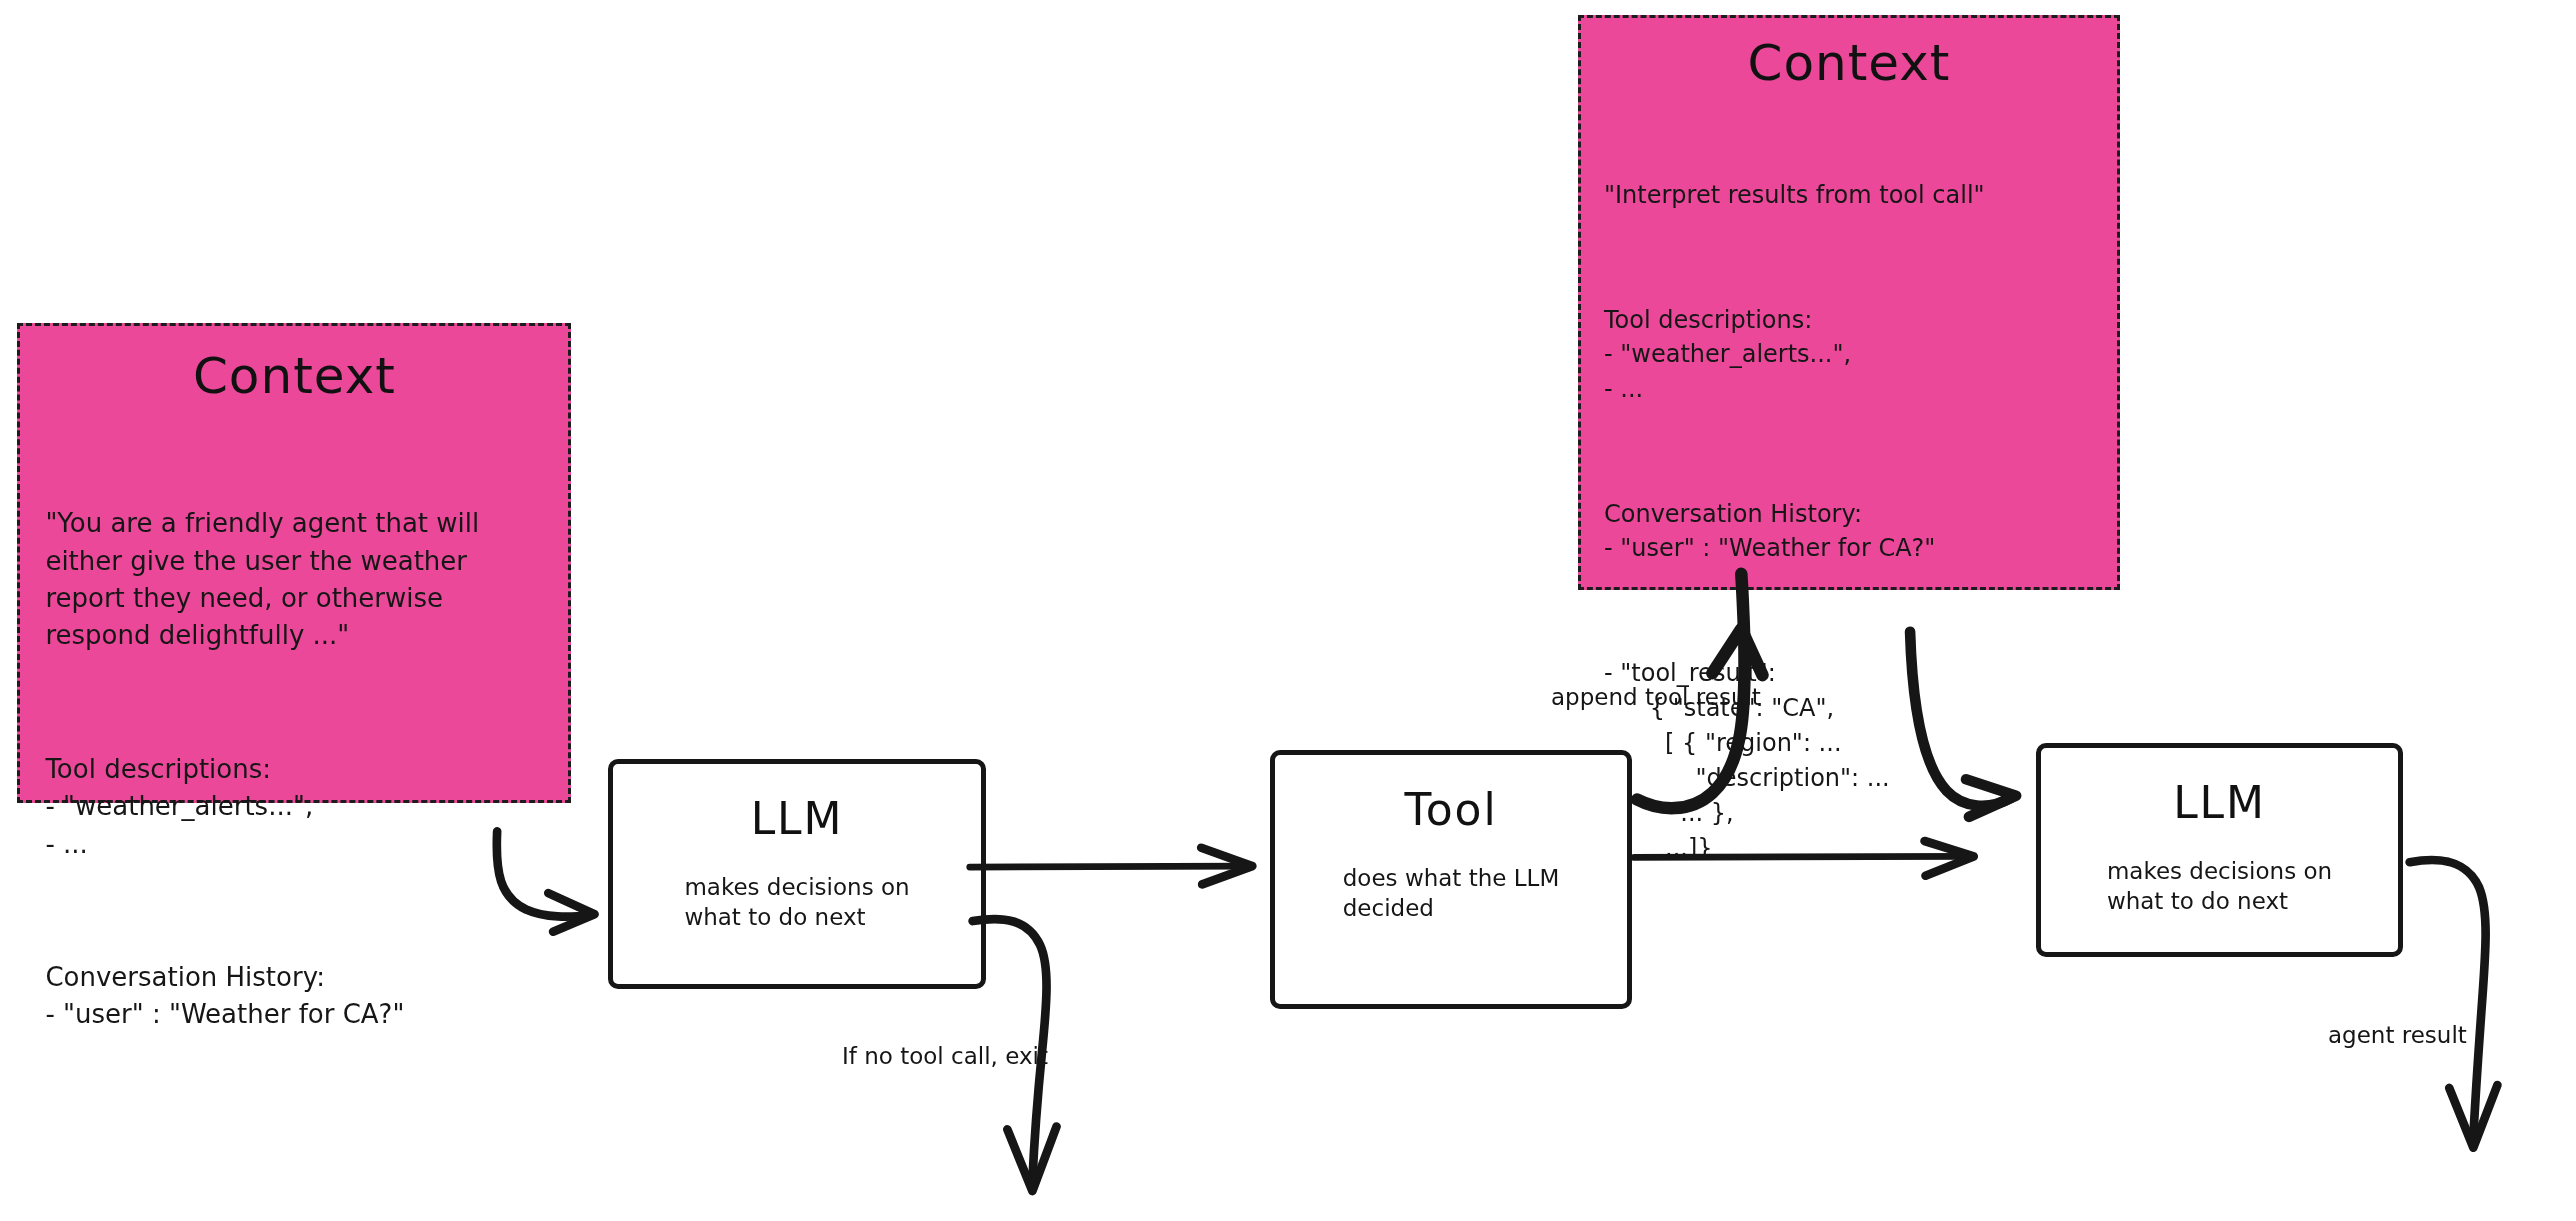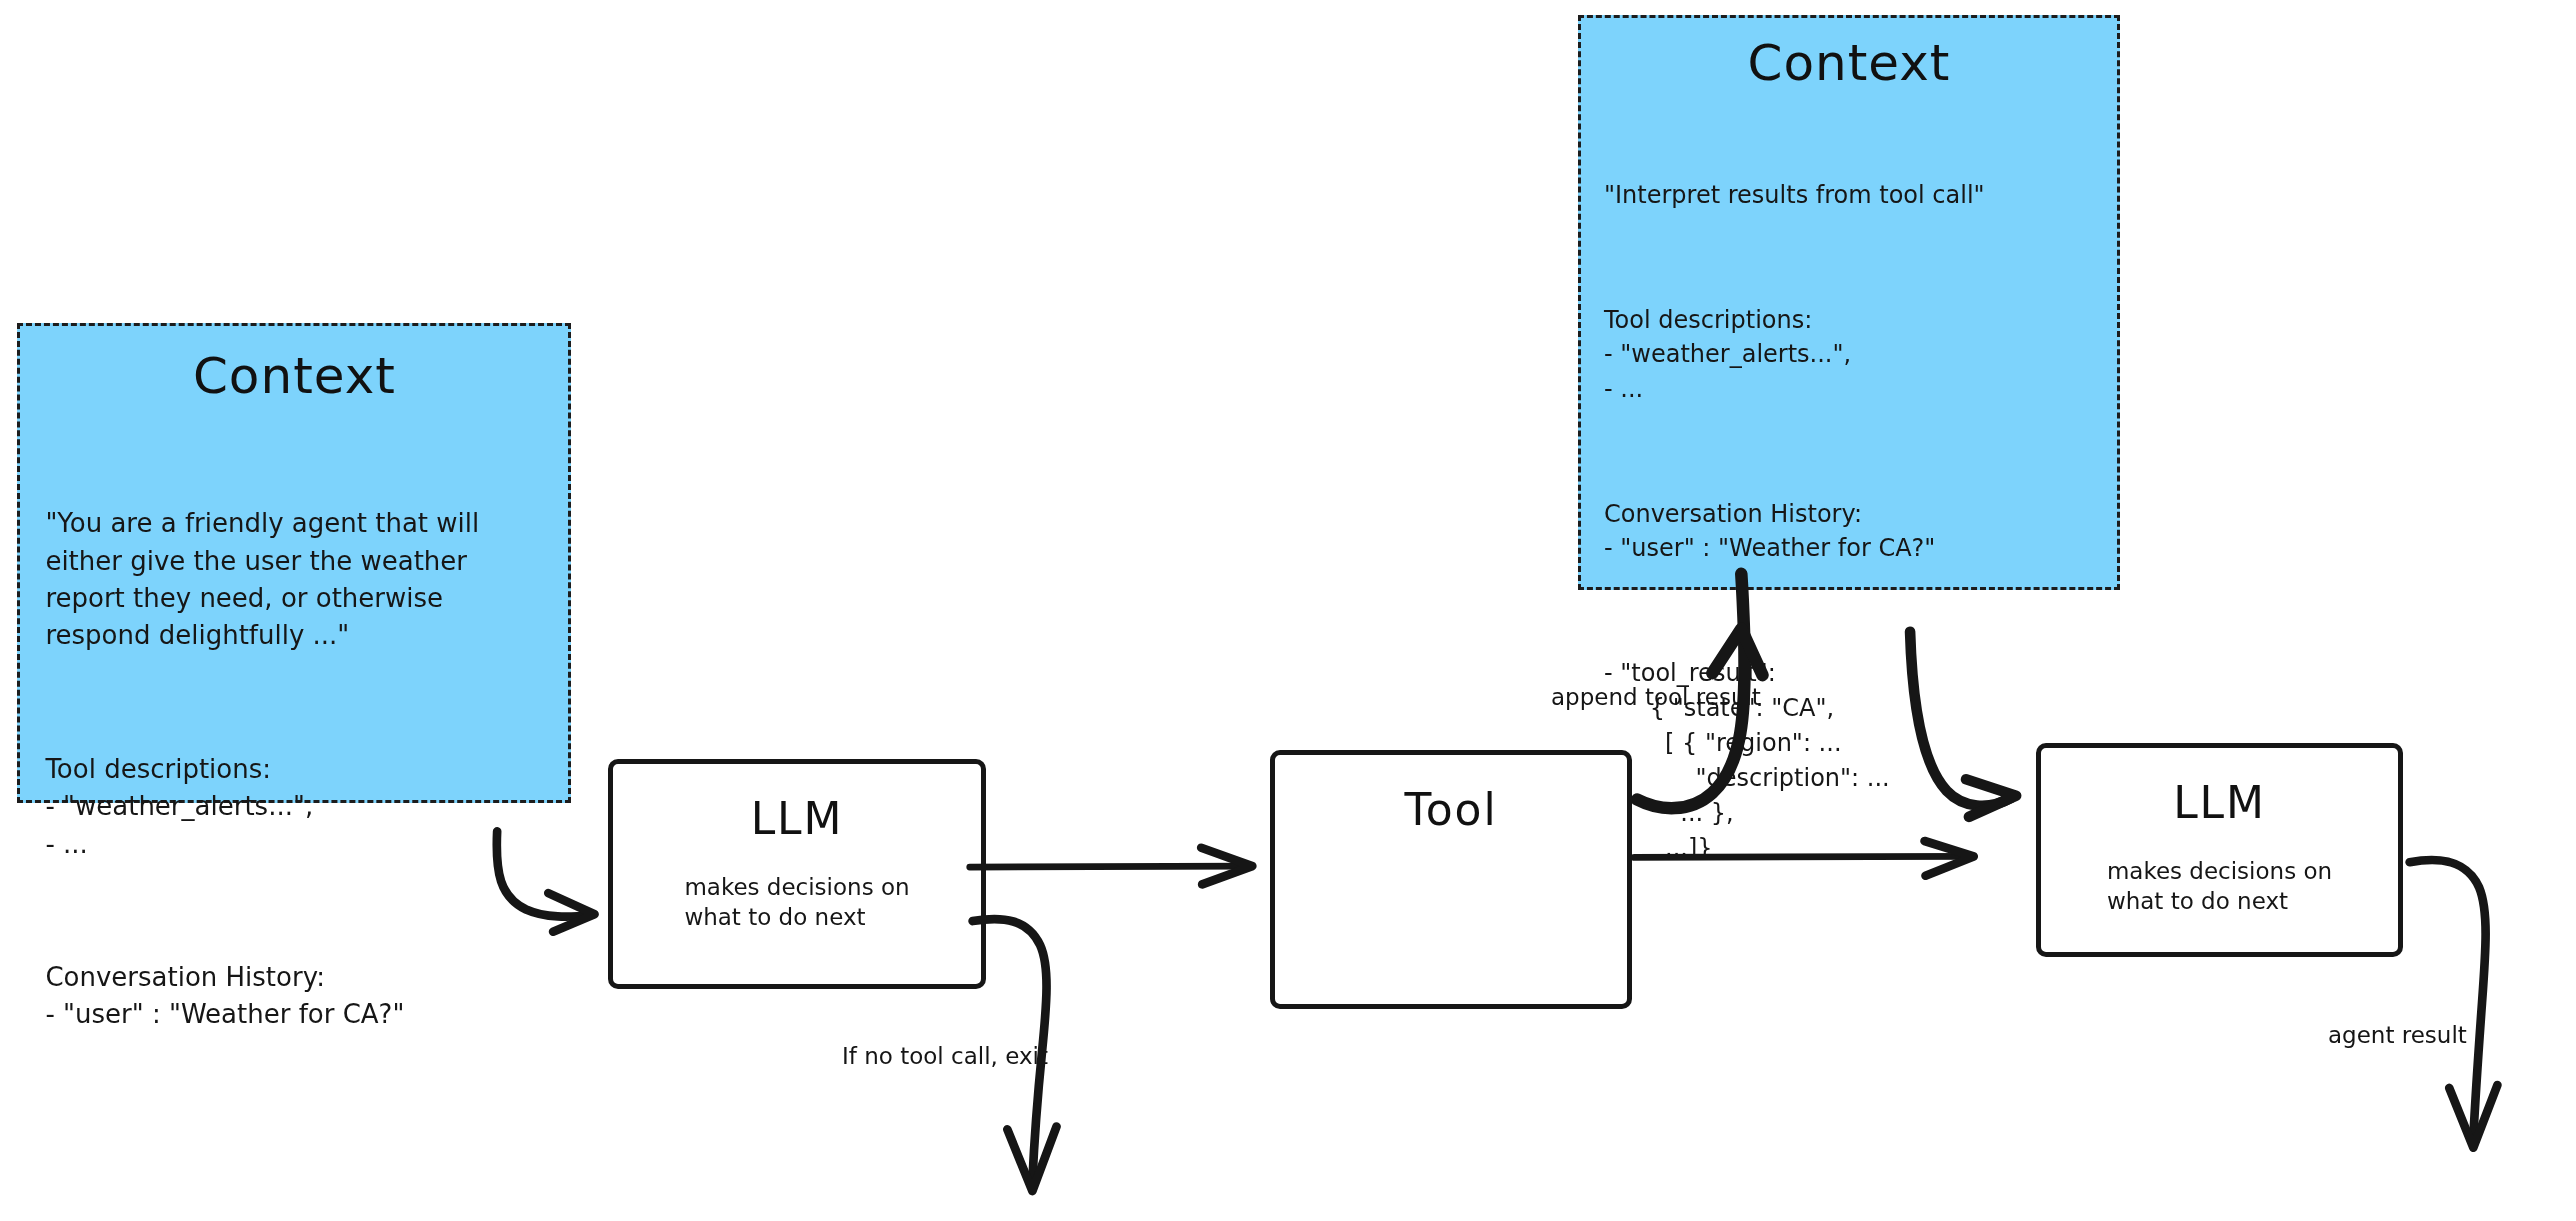--- a/index.html
+++ b/index.html
@@ -15,21 +15,21 @@
     width: 2576px;
     height: 1221px;
     background: #ffffff;
     overflow: hidden;
   }
   
   .ctx-box {
     position: absolute;
     box-sizing: border-box;
     border: 3.9px dashed #1c1c1c;
-    background: #7dd3fc;
+    background: #ec4899;
   }
   .ctx-title {
     text-align: center;
     font-size: 50px;
     color: #111111;
     letter-spacing: 1px;
     font-family: "DejaVu Sans", sans-serif;
   }
   .ctx-body {
     font-size: 25px;
@@ -160,20 +160,22 @@
   </div>
 
   <div class="node" id="node-llm1">
     <div class="node-title">LLM</div>
     <div class="node-sub">makes decisions on
 what to do next</div>
   </div>
 
   <div class="node" id="node-tool">
     <div class="node-title">Tool</div>
+    <div class="node-sub">does what the LLM
+decided</div>
   </div>
 
   <div class="node" id="node-llm2">
     <div class="node-title">LLM</div>
     <div class="node-sub">makes decisions on
 what to do next</div>
   </div>
 
   <div class="edge-label" id="label-append">append tool result</div>
   <div class="edge-label" id="label-exit">If no tool call, exit</div>

